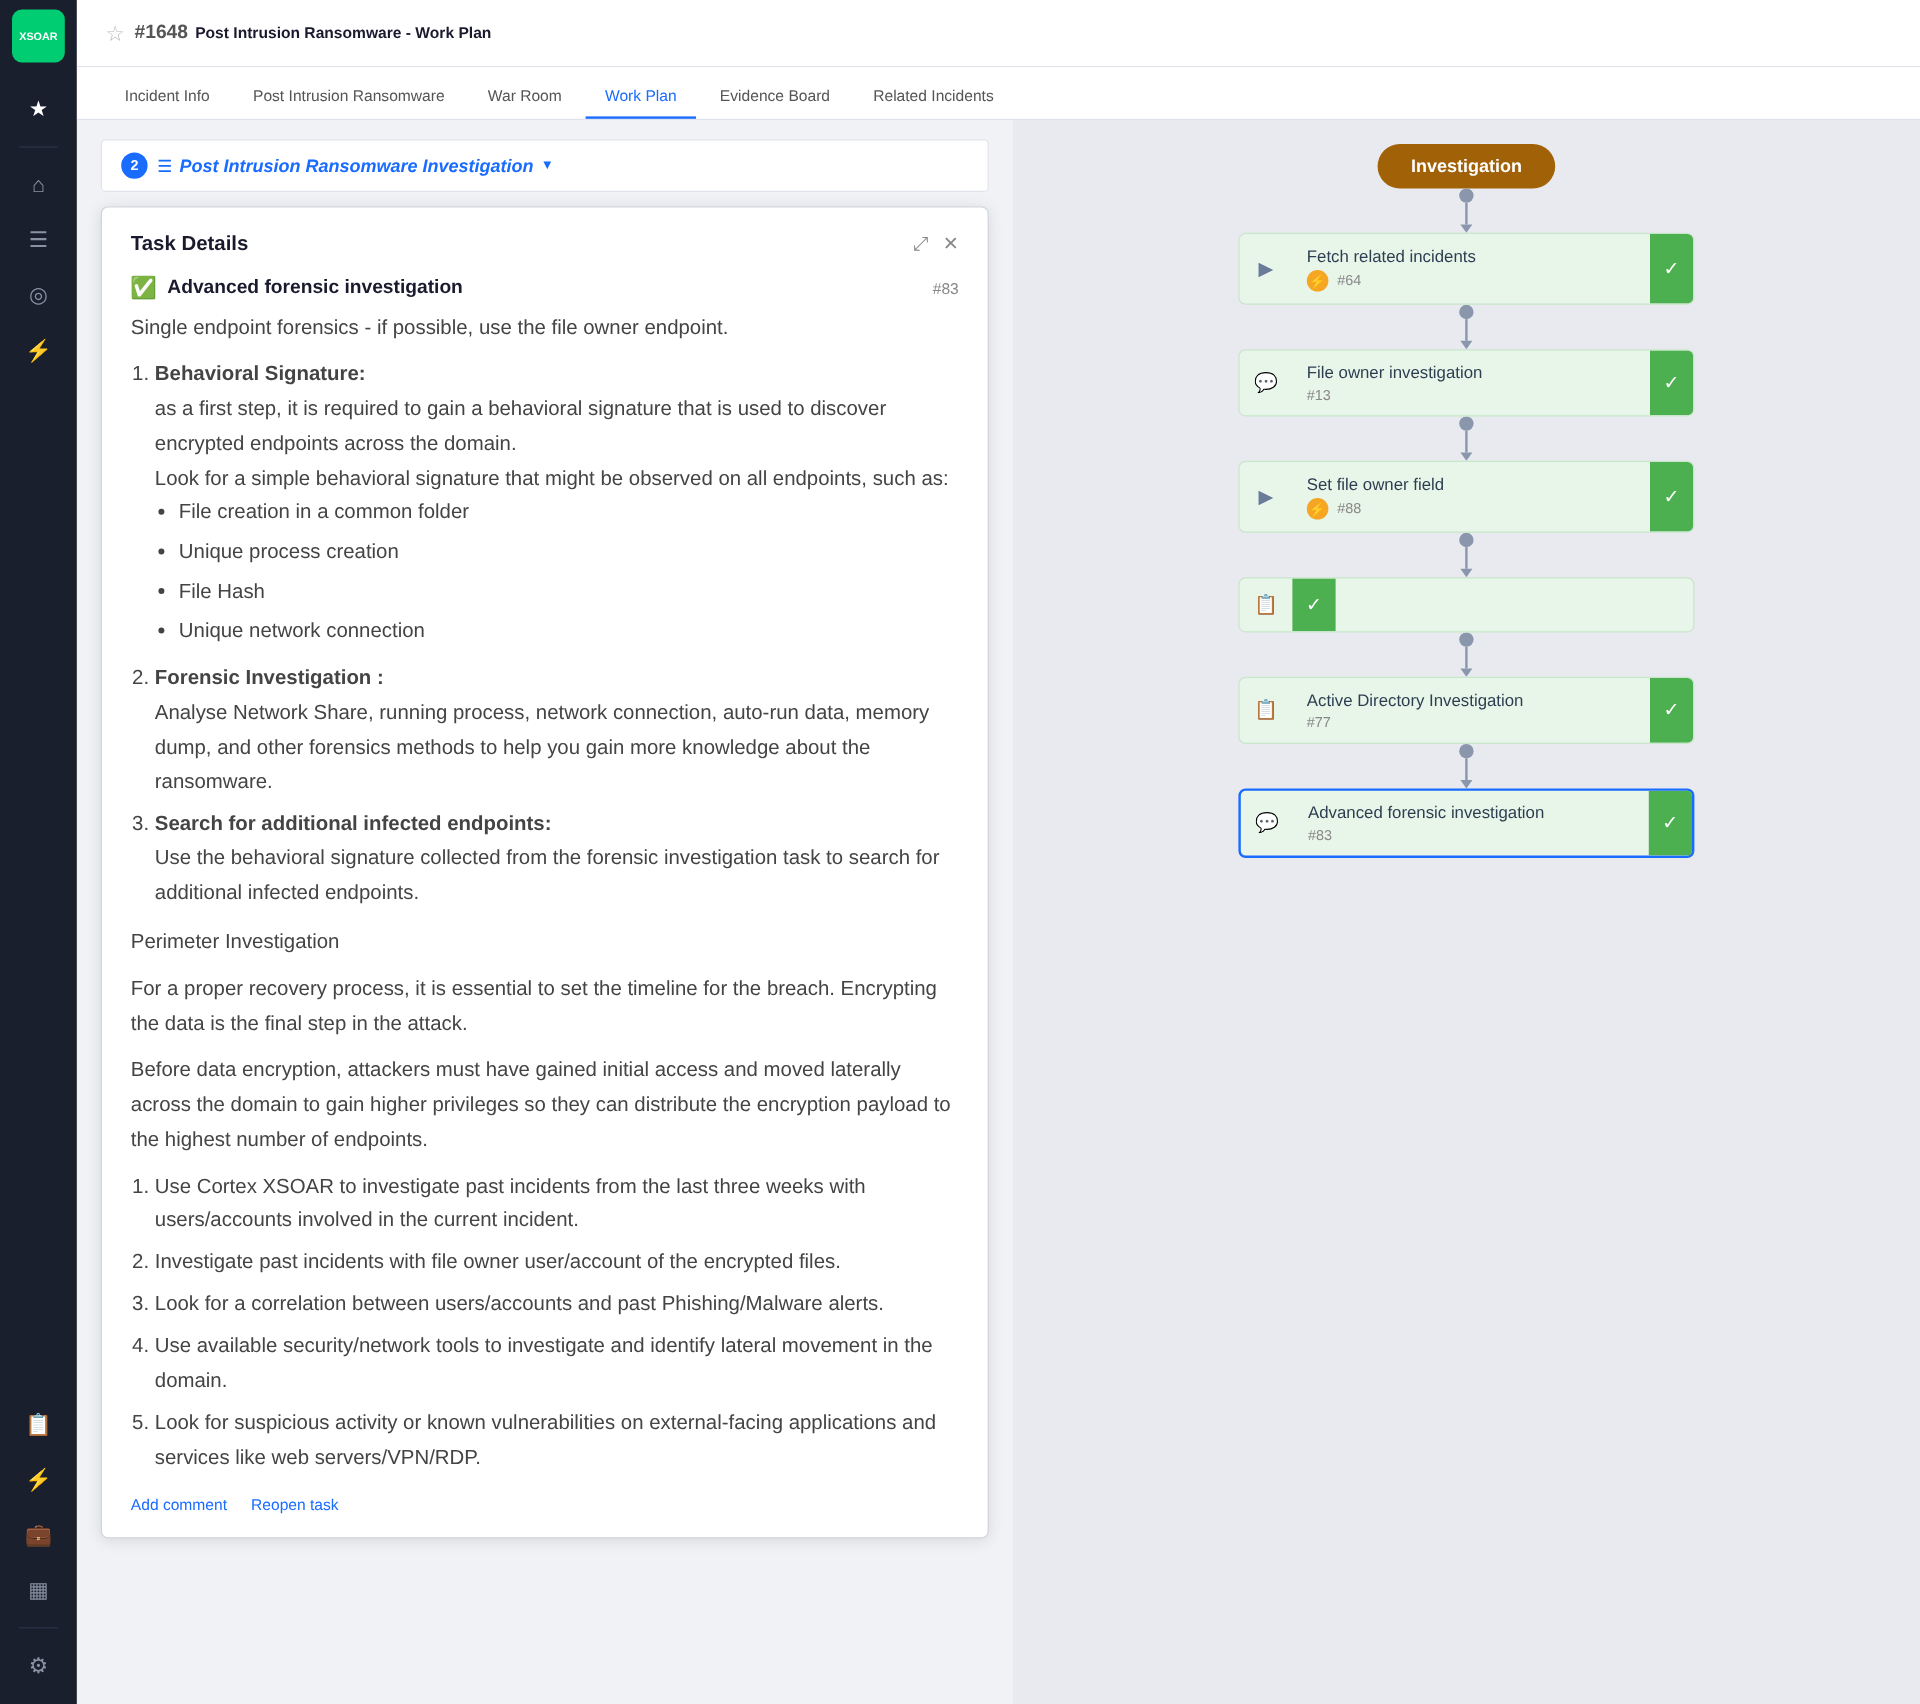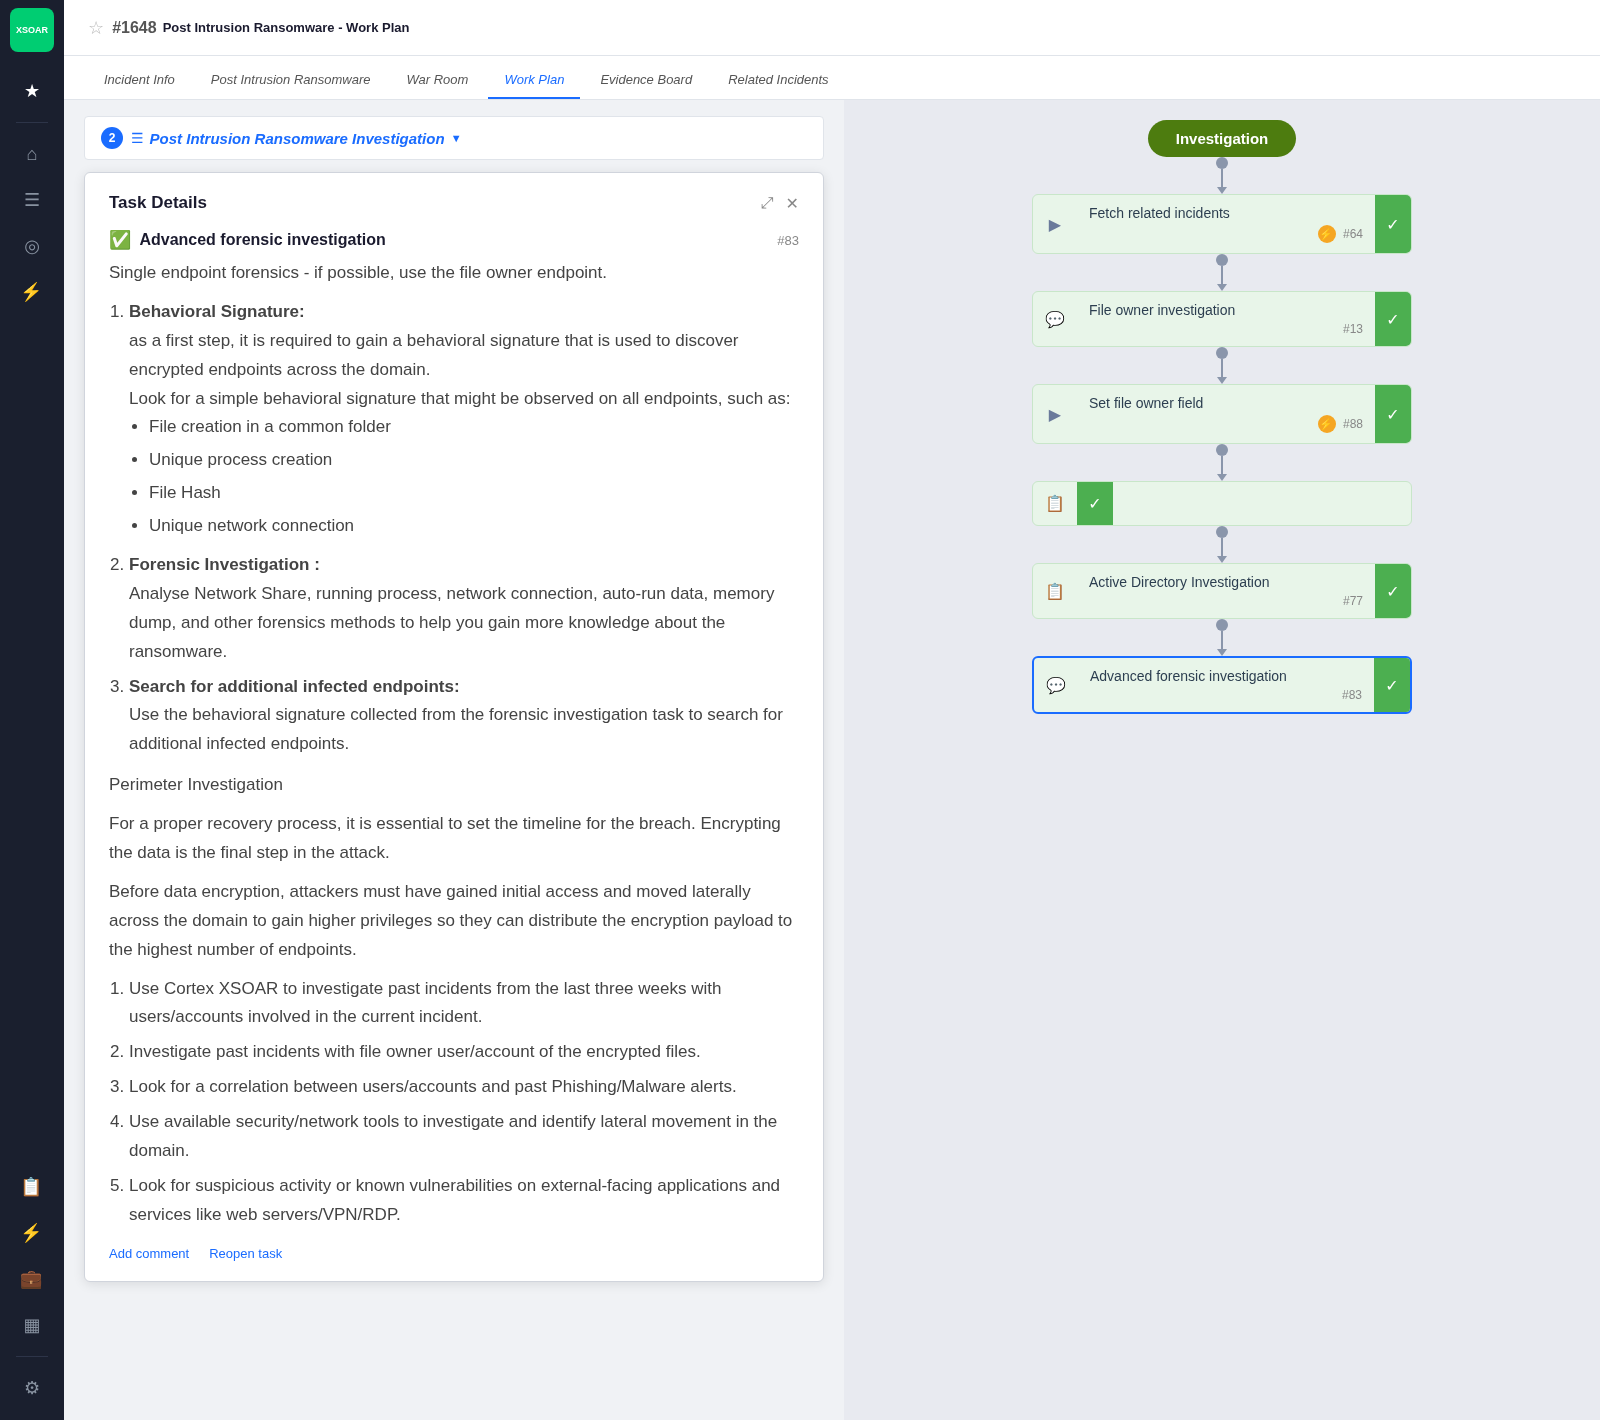--- a/index.html
+++ b/index.html
@@ -76,21 +76,20 @@
       flex-shrink: 0;
     }
     .tab {
       padding: 10px 16px;
       cursor: pointer;
       color: #555;
       font-size: 13px;
       border-bottom: 2px solid transparent;
       white-space: nowrap;
       margin-right: 4px;
-      font-style: italic;
     }
     .tab.active { color: #1a6cff; border-bottom: 2px solid #1a6cff; font-weight: 500; }
 
     
     .content-area {
       flex: 1;
       display: flex;
       position: relative;
       overflow: hidden;
     }
@@ -199,21 +198,21 @@
     
     .workflow-container {
       display: flex;
       flex-direction: column;
       align-items: center;
       width: 100%;
       max-width: 380px;
     }
 
     .workflow-node-top {
-      background: #4d7c0f;
+      background: #a16207;
       color: #fff;
       border-radius: 30px;
       padding: 10px 28px;
       font-size: 15px;
       font-weight: 600;
       margin-bottom: 0;
       text-align: center;
     }
     .connector-circle {
       width: 12px;
@@ -266,21 +265,20 @@
     }
     .node-title {
       font-size: 14px;
       font-weight: 500;
       color: #2c3e50;
       margin-bottom: 4px;
     }
     .node-id {
       font-size: 12px;
       color: #888;
-      text-align: right;
     }
 
     .node-check {
       width: 36px;
       background: #4caf50;
       display: flex;
       align-items: center;
       justify-content: center;
       color: #fff;
       font-size: 16px;

